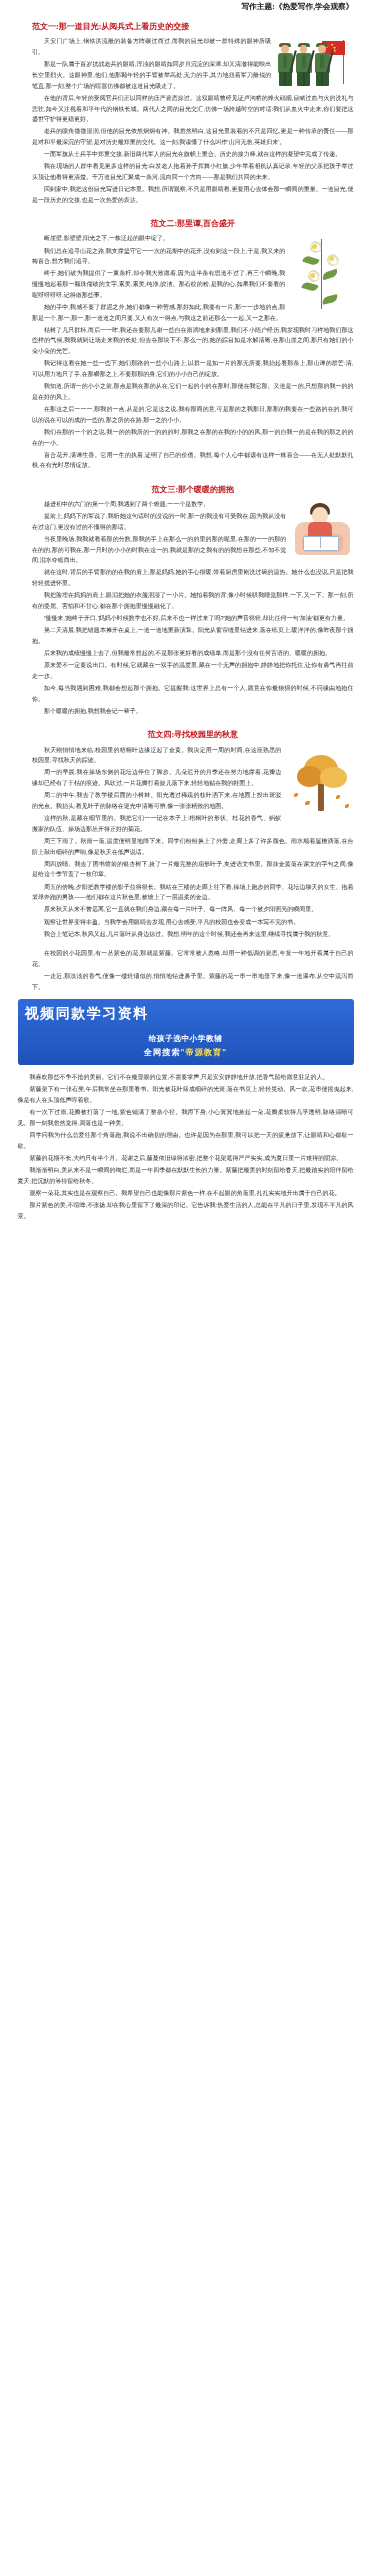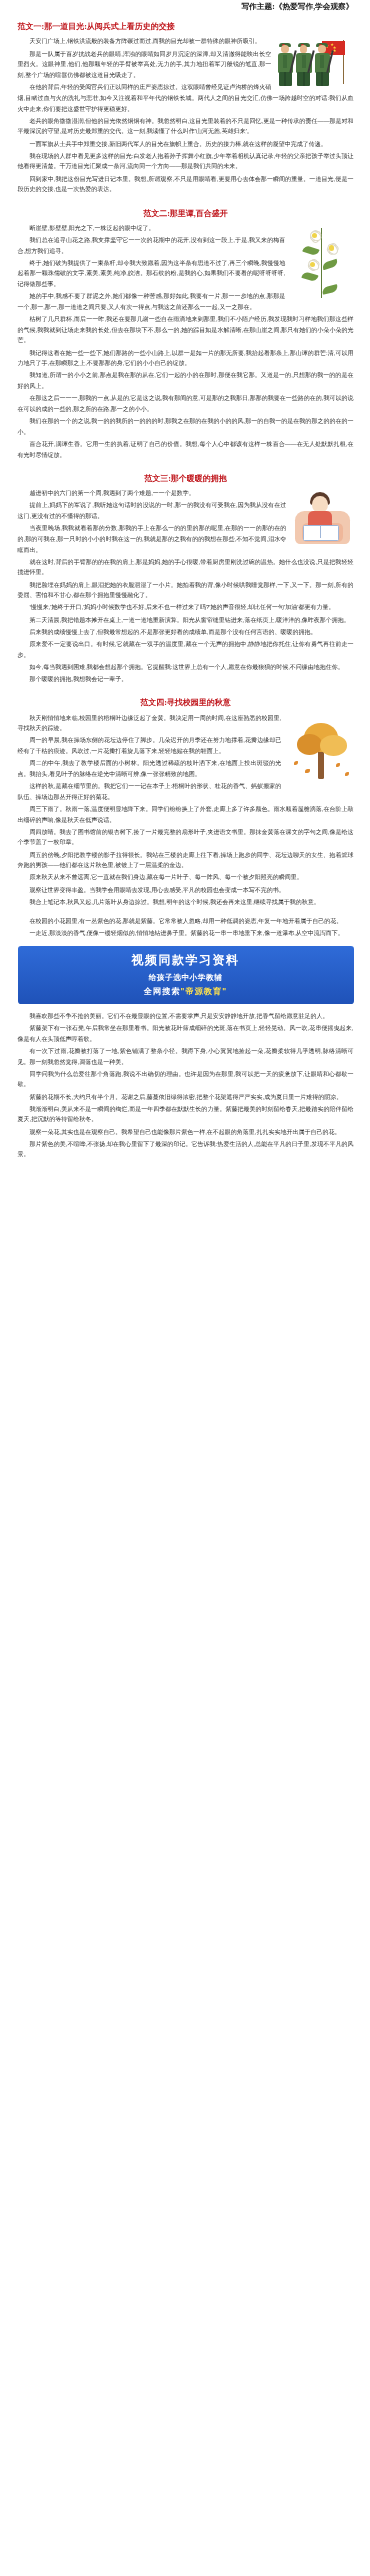--- a/index.html
+++ b/index.html
@@ -51,20 +51,21 @@
     font-size:6px;
     line-height:1.78;
     text-align:justify;
     margin:0 0 1.5px 0;
     text-indent:2em;
     color:#2b2b2b;
   }
   .block{
     position:relative;
     overflow:hidden;
+    padding-left:32px;
   }
   .illo{
     float:right;
     margin:1px 0 3.1px 5.2px;
   }
   .clear{clear:both;}
   
   .soldiers{width:77px;height:49px;position:relative;}
   .sold{position:absolute;bottom:0;}
   .sold .head{width:7.7px;height:8.2px;background:#e8b98d;border-radius:50% 50% 45% 45%;position:absolute;left:3.6px;top:4.6px;}
@@ -103,41 +104,41 @@
   .promo{
     margin:5.2px 17.5px 7.2px 17.5px;
     background:#2f6bd8;
     background:linear-gradient(180deg,#2f6bd8 0%,#1f52b8 100%);
     border-radius:3.1px;
     padding:6.2px 7.2px 7.2px 7.2px;
     color:#fff;
     box-sizing:border-box;
   }
   .promo .line1{
-    text-align:center;
-    font-size:12px;
+    font-size:14px;
     font-weight:bold;
     letter-spacing:1.5px;
     color:#ffffff;
     padding-bottom:4.1px;
   }
   .promo .line2{
     text-align:center;
     font-size:7.7px;
     font-weight:bold;
     letter-spacing:0.5px;
     padding-bottom:2.6px;
   }
   .promo .hl{color:#ffe14d;}
   .promo .line3{
     text-align:center;
     font-size:7.7px;
     font-weight:bold;
     letter-spacing:0.5px;
     padding-bottom:2.6px;
+    margin-top:7px;
   }
   .promo .line4{
     text-align:center;
     font-size:8.2px;
     font-weight:bold;
     letter-spacing:1px;
     color:#ffe14d;
   }
   .promo .line4 .w{color:#ffffff;}
   .spacer{height:7.2px;}

